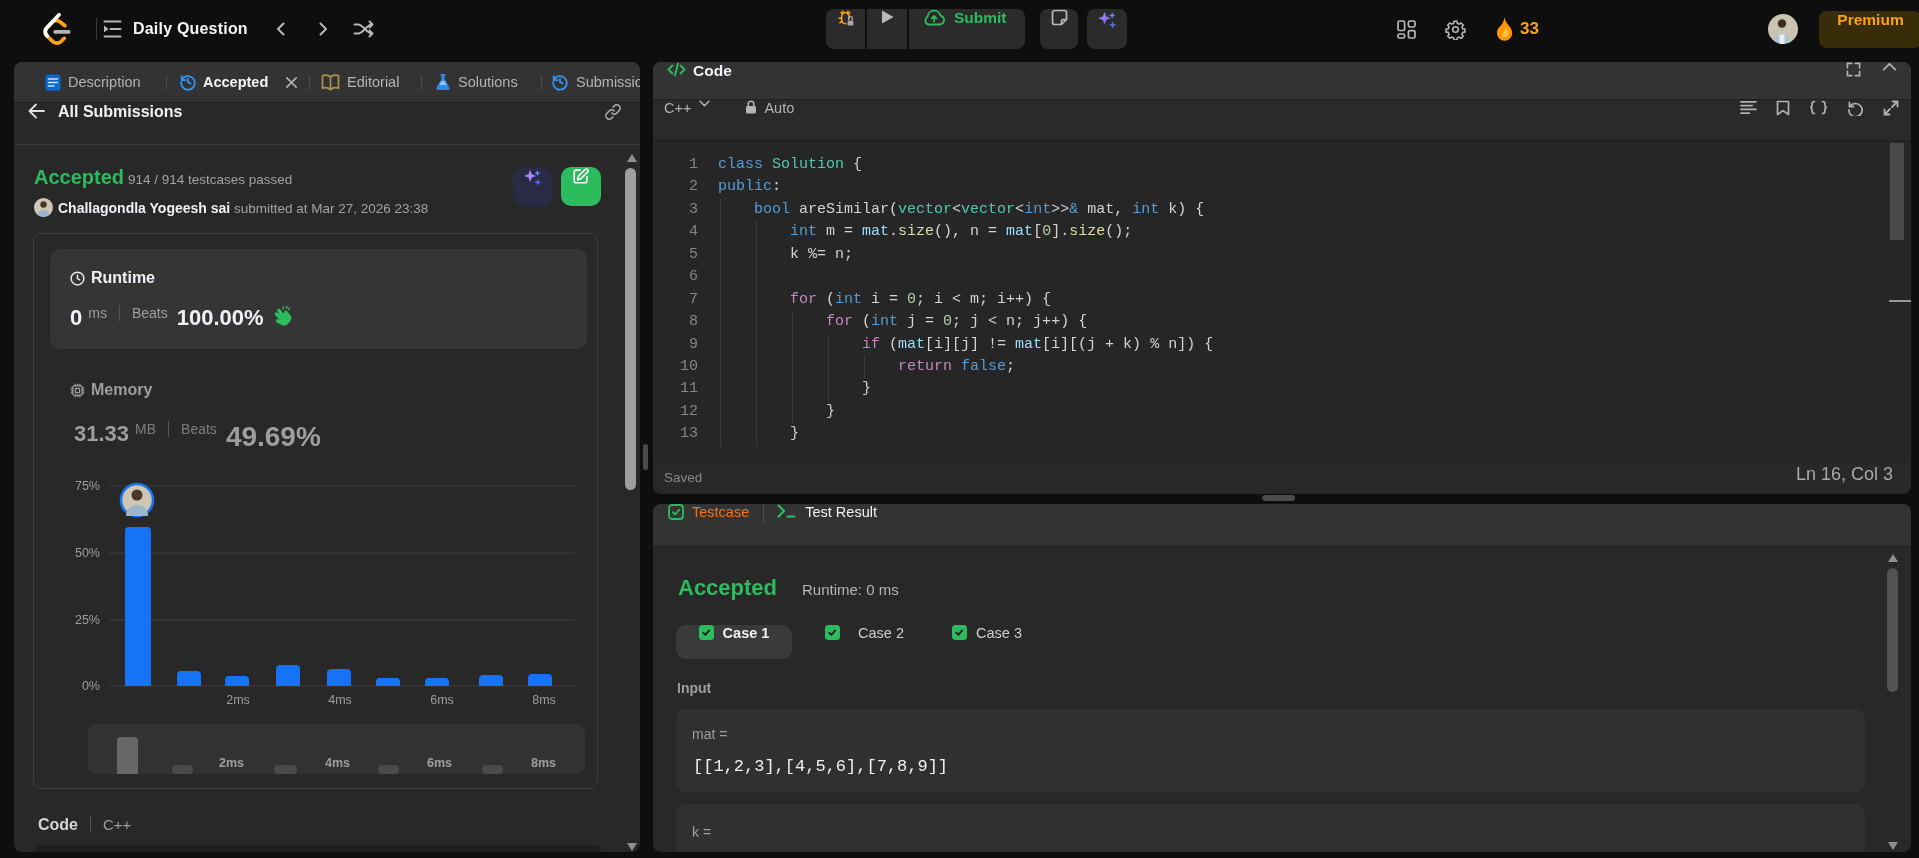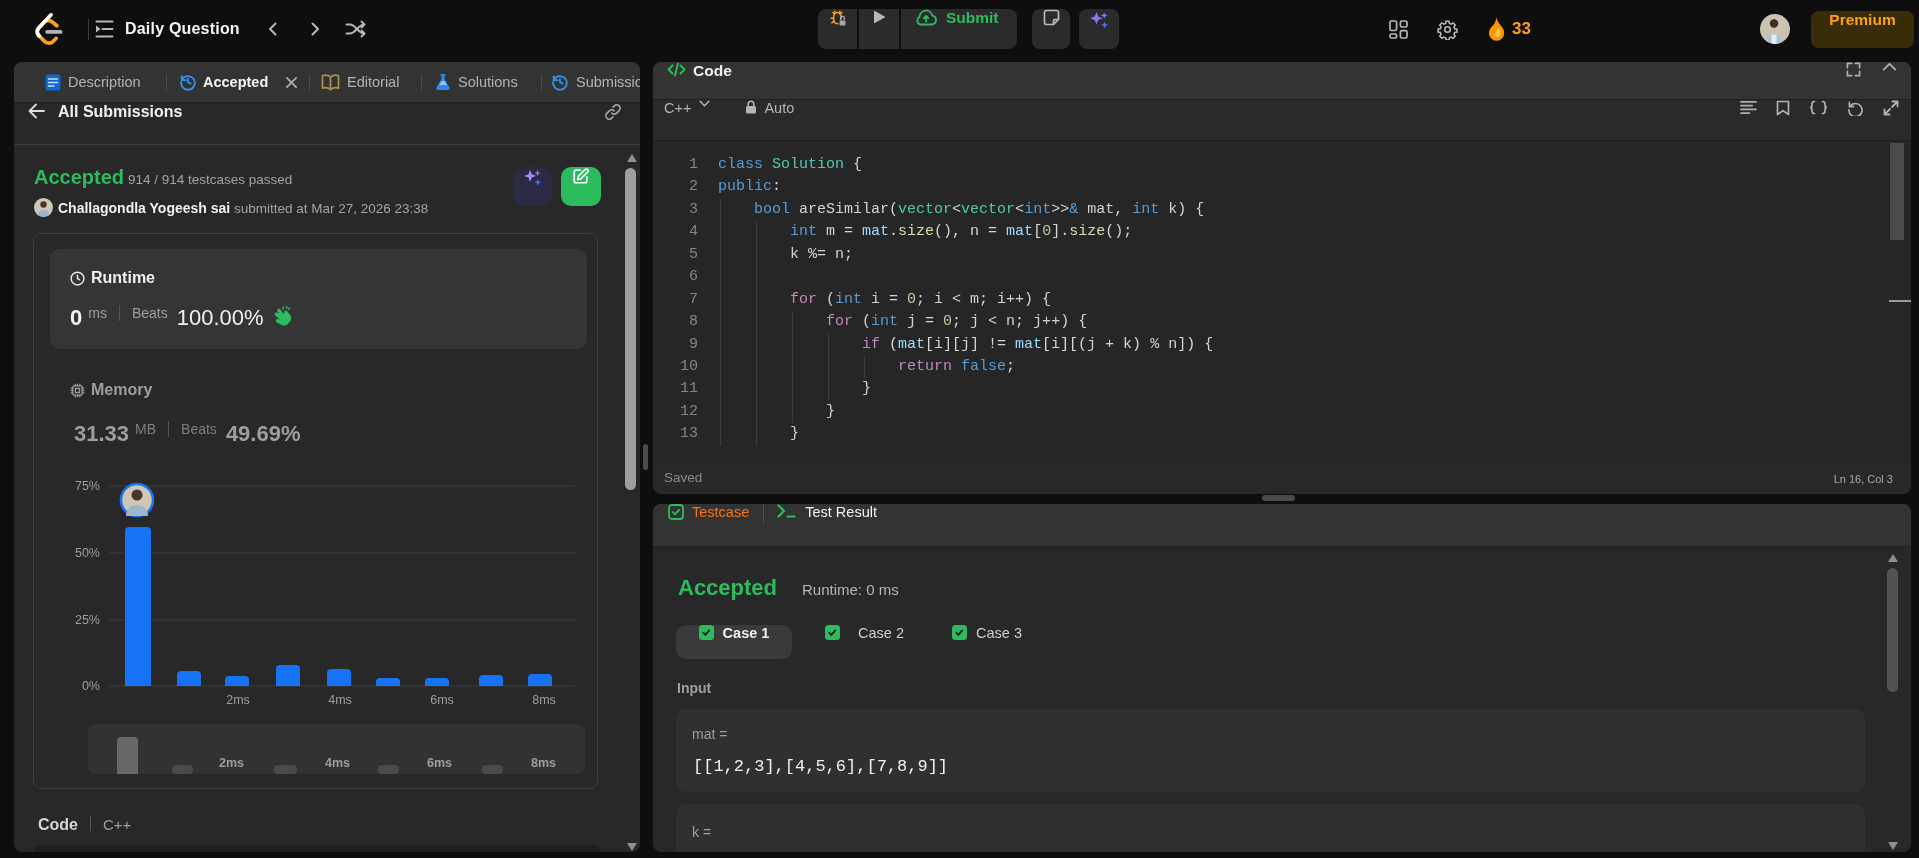--- a/index.html
+++ b/index.html
@@ -1,21 +1,21 @@
 <!DOCTYPE html>
 <html><head>
 <meta charset="utf-8">
 <style>
 *{margin:0;padding:0;box-sizing:border-box}
 html,body{width:1919px;height:858px;background:#0e0e0e;font-family:"Liberation Sans",sans-serif;overflow:hidden}
 #app{position:relative;width:1919px;height:858px}
 .abs{position:absolute}
 .flex{display:flex;}
 
-#topbar{position:absolute;left:8px;top:0;width:1752px;height:58px}
+#topbar{position:absolute;left:16px;top:0;width:1752px;height:58px}
 
 .panel{position:absolute;background:#282828;border-radius:8px;overflow:hidden}
 .phead{position:absolute;left:0;top:0;right:0;height:41px;background:#333333;border-bottom:1px solid #202020}
 
 #lpanel{left:14px;top:62px;width:626px;height:790px}
 .tabtxt{font-size:14.5px;color:#b4b4b4;line-height:17px}
 .tabdiv{width:1px;height:15px;background:#4c4c4c}
 
 .kw{color:#569cd6}.ct{color:#c586c0}.ty{color:#4ec9b0}.fn{color:#dcdcaa}.vr{color:#9cdcfe}.nm{color:#b5cea8}
 </style>
@@ -239,21 +239,21 @@
       <svg class="abs" style="left:20px;top:22px" width="15" height="15" viewBox="0 0 16 16">
             <circle cx="8" cy="8" r="6.8" fill="none" stroke="#e8e8e8" stroke-width="1.6"></circle>
             <path fill="none" stroke="#e8e8e8" stroke-width="1.6" stroke-linecap="round" d="M8 4.5V8l2.3 1.4"></path>
           </svg>
       <span class="abs" style="left:41px;top:20px;font-size:16px;font-weight:700;color:#eff1f6">Runtime</span>
       <div class="abs flex" style="left:20px;top:56px">
         <span style="font-size:22px;font-weight:700;color:#eff1f6">0</span>
         <span style="margin-left:6px;font-size:14px;color:#9e9e9e">ms</span>
         <div style="margin-left:12px;width:1px;height:16px;background:#555"></div>
         <span style="margin-left:12px;font-size:14px;color:#9e9e9e">Beats</span>
-        <span style="margin-left:9px;font-size:22px;font-weight:400;color:#eff1f6">100.00%</span>
+        <span style="margin-left:9px;font-size:22px;font-weight:700;color:#eff1f6">100.00%</span>
         <svg style="margin-left:7px" width="22" height="22" viewBox="0 0 24 24">
           <g fill="#2cbb5d">
                 <path d="M7.2 8.4c-.8-.8-2-.8-2.7 0-.8.8-.8 2 0 2.7l5.3 5.3-1.8-.8c-1-.5-2.2 0-2.6 1-.4.9 0 2 .9 2.5l5.2 2.6c2.3 1.1 5 .7 6.8-1.1l2.2-2.2c2-2 2.2-5.2.4-7.4l-3.3-4.2c-.6-.8-1.8-1-2.6-.3-.7.6-.9 1.6-.4 2.4z"></path>
                 <path d="M9.8 4.6c-.7-.7-1.8-.7-2.5 0-.7.7-.7 1.8 0 2.5l4.4 4.4c.3-1 .9-1.8 1.8-2.3z"></path>
               </g>
           <g stroke="#2cbb5d" stroke-width="1.5" fill="none" stroke-linecap="round">
                 <path d="M13.6 2.2l-.5 2.2M17.3 1.6v2.3M20.4 3l-1.2 1.9"></path>
               </g>
         </svg>
       </div>
@@ -265,21 +265,21 @@
             <rect x="5.8" y="5.8" width="4.4" height="4.4"></rect>
             <path d="M5.5 3V.8M8 3V.8M10.5 3V.8M5.5 15.2V13M8 15.2V13M10.5 15.2V13M3 5.5H.8M3 8H.8M3 10.5H.8M15.2 5.5H13M15.2 8H13M15.2 10.5H13"></path>
           </g>
         </svg>
     <span class="abs" style="left:77px;top:236px;font-size:16px;font-weight:700;color:#9e9e9e">Memory</span>
     <div class="abs flex" style="left:60px;top:276px">
       <span style="font-size:22px;font-weight:700;color:#9e9e9e">31.33</span>
       <span style="margin-left:6px;font-size:14px;color:#7e7e7e">MB</span>
       <div style="margin-left:12px;width:1px;height:16px;background:#555"></div>
       <span style="margin-left:12px;font-size:14px;color:#7e7e7e">Beats</span>
-      <span style="margin-left:9px;font-size:22px;font-weight:700;color:#9e9e9e">49.69%</span>
+      <span style="margin-left:9px;font-size:28px;font-weight:700;color:#9e9e9e">49.69%</span>
     </div>
 
     <svg class="abs" style="left:0px;top:330px" width="626" height="240" viewBox="0 0 626 240">
       <g stroke="#3d3d3d" stroke-width="1">
         <line x1="95" y1="11" x2="561" y2="11"></line>
         <line x1="95" y1="78" x2="561" y2="78"></line>
         <line x1="95" y1="145" x2="561" y2="145"></line>
         <line x1="95" y1="211" x2="561" y2="211"></line>
       </g>
       <g fill="#9e9e9e" font-size="12.5" text-anchor="end" font-family="Liberation Sans">
@@ -422,21 +422,21 @@
           <div style="height:22.45px">9</div>
           <div style="height:22.45px">10</div>
           <div style="height:22.45px">11</div>
           <div style="height:22.45px">12</div>
           <div style="height:22.45px">13</div>
         </div>
     <div id="codelines" class="abs" style="left:65px;top:13px;line-height:22.45px;white-space:pre"><div style="height:22.45px"><span class="kw">class</span><span> </span><span class="ty">Solution</span><span> {</span></div><div style="height:22.45px"><span class="kw">public</span><span>:</span></div><div style="height:22.45px"><span>    </span><span class="kw">bool</span><span> areSimilar(</span><span class="ty">vector</span><span>&lt;</span><span class="ty">vector</span><span>&lt;</span><span class="kw">int</span><span>&gt;&gt;</span><span class="kw">&amp;</span><span> mat, </span><span class="kw">int</span><span> k) {</span></div><div style="height:22.45px"><span>        </span><span class="kw">int</span><span> m = </span><span class="vr">mat</span><span>.</span><span class="fn">size</span><span>(), n = </span><span class="vr">mat</span><span>[</span><span class="nm">0</span><span>].</span><span class="fn">size</span><span>();</span></div><div style="height:22.45px"><span>        k %= n;</span></div><div style="height:22.45px">&nbsp;</div><div style="height:22.45px"><span>        </span><span class="ct">for</span><span> (</span><span class="kw">int</span><span> i = </span><span class="nm">0</span><span>; i &lt; m; i++) {</span></div><div style="height:22.45px"><span>            </span><span class="ct">for</span><span> (</span><span class="kw">int</span><span> j = </span><span class="nm">0</span><span>; j &lt; n; j++) {</span></div><div style="height:22.45px"><span>                </span><span class="ct">if</span><span> (</span><span class="vr">mat</span><span>[i][j] != </span><span class="vr">mat</span><span>[i][(j + k) % n]) {</span></div><div style="height:22.45px"><span>                    </span><span class="ct">return</span><span> </span><span class="kw">false</span><span>;</span></div><div style="height:22.45px"><span>                }</span></div><div style="height:22.45px"><span>            }</span></div><div style="height:22.45px"><span>        }</span></div></div>
   </div>
 
   <div class="abs" style="left:11px;bottom:9px;font-size:13.5px;color:#8a8a8a">Saved</div>
-  <div class="abs" style="right:18px;bottom:9px;font-size:11px;color:#a8a8a8">Ln 16, Col 3</div>
+  <div class="abs" style="right:18px;bottom:9px;font-size:18px;color:#a8a8a8">Ln 16, Col 3</div>
 
   <div class="abs" style="left:1237px;top:81px;width:14px;height:97px;background:#4a4a4a"></div>
   <div class="abs" style="left:1236px;top:238px;width:22px;height:2px;background:#9a9a9a"></div>
 </div>
 
 <div id="tpanel" class="panel" style="left:653px;top:504px;width:1258px;height:348px">
   <div class="phead" style="height:43px"></div>
   <div class="abs flex" style="left:15px;top:0;height:43px">
     <svg width="16" height="16" viewBox="0 0 16 16">
           <rect x="1" y="1" width="14" height="14" rx="3" fill="none" stroke="#2cbb5d" stroke-width="1.8"></rect>

